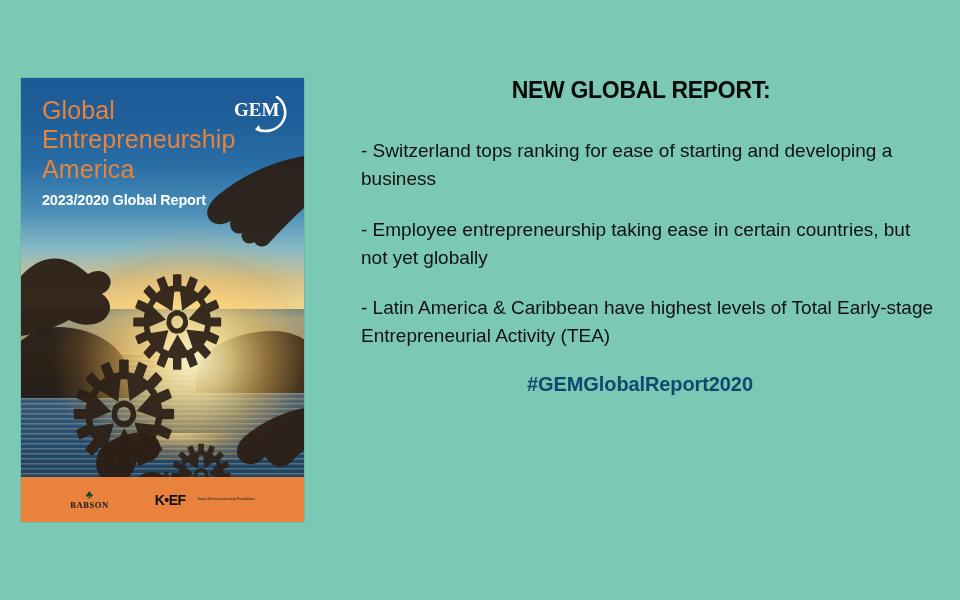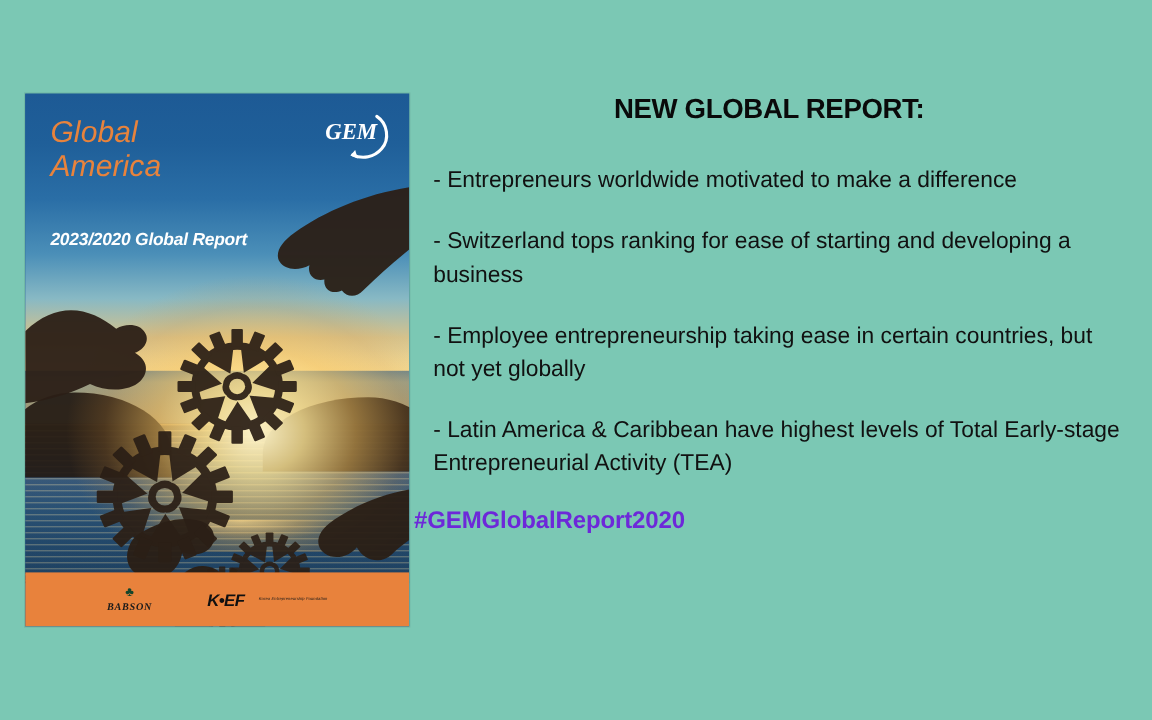--- a/index.html
+++ b/index.html
@@ -11,25 +11,24 @@
     overflow:hidden;
   }
 
   
   .slide { position:absolute; inset:0; background:#7BC8B4; }
 
   
   .cover {
     position:absolute;
     left:21px; top:78px;
-    width:320px; height:444px;
+    width:283px; height:444px;
     overflow:hidden;
     background:#1F5C96;
     box-shadow:0 0 0 1px rgba(0,0,0,.08);
-    font-style:italic;
   }
   .cover-sky {
     position:absolute; left:0; top:0; width:100%; height:52%;
     background:linear-gradient(180deg,
       #1d5a95 0%, #1f5f99 18%, #2a6ea6 38%,
       #4b8fb8 58%, #88b9c4 74%, #d5c28c 88%, #f2dfa0 100%);
   }
   .cover-glow {
     position:absolute; left:0; top:30%; width:100%; height:56%;
     background:
@@ -122,22 +121,22 @@
     text-align:center; font-size:23px; font-weight:bold;
     color:#0a0a0a; letter-spacing:-.3px; line-height:1.1;
     padding-right:8px;
   }
   .bullets { margin-top:34px; }
   .bullet {
     font-size:19px; color:#111111; line-height:1.46;
     margin-bottom:23px; padding-left:16px; max-width:592px;
   }
   .hashtag {
-    font-size:20px; font-weight:bold;
-    color:#6d28d9; margin-top:14px; padding-right:10px;
+    text-align:center; font-size:20px; font-weight:bold;
+    color:#0c4a6e; margin-top:14px; padding-right:10px;
     letter-spacing:-.1px;
   }
 </style>
 </head>
 <body>
 
 <div class="slide">
 
   <div class="cover">
 
@@ -227,20 +226,21 @@
           <use href="#gear24"></use>
         </g>
         <g transform="translate(158,420) scale(0.5)" opacity="0.85" mask="url(#spokeMask)">
           <use href="#gear24"></use>
         </g>
       </g>
     </svg>
 
     <div class="cover-title">
       <div>Global</div>
+      <div>Entrepreneurship</div>
       <div>America</div>
     </div>
     <div class="cover-sub">2023/2020 Global Report</div>
 
     <svg class="gem-logo" viewBox="0 0 58 48">
       <text x="2" y="28" font-size="19">GEM</text>
       <path d="M45 9 C 54 15 56 28 49 36 C 43 43 33 45 25 41" fill="none" stroke="#ffffff" stroke-width="2.6" stroke-linecap="round"></path>
       <path d="M27 37 L23 41.5 L29 44 Z" fill="#ffffff"></path>
     </svg>
 
@@ -253,21 +253,20 @@
         <div class="kef-word">K•EF</div>
         <div class="kef-sub">Korea Entrepreneurship Foundation</div>
       </div>
     </div>
   </div>
 
   <div class="content">
     <div class="headline">NEW GLOBAL REPORT:</div>
 
     <div class="bullets">
-      <div class="bullet">- Entrepreneurs worldwide motivated to make a difference</div>
       <div class="bullet">- Switzerland tops ranking for ease of starting and developing a business</div>
       <div class="bullet">- Employee entrepreneurship taking ease in certain countries, but not yet globally</div>
       <div class="bullet">- Latin America &amp; Caribbean have highest levels of Total Early-stage Entrepreneurial Activity (TEA)</div>
     </div>
 
     <div class="hashtag">#GEMGlobalReport2020</div>
   </div>
 
 </div>
 

